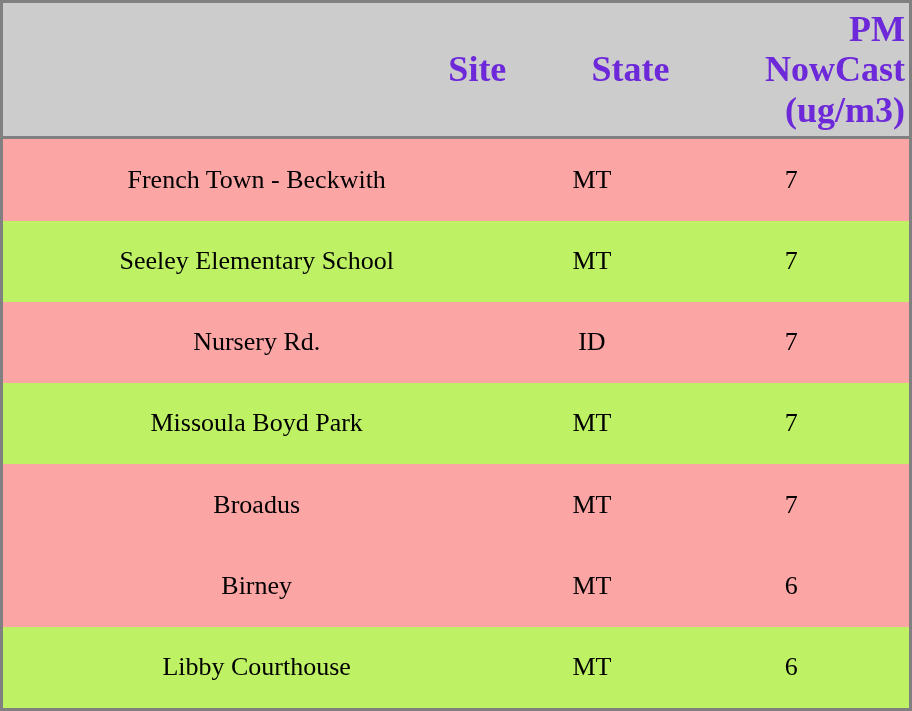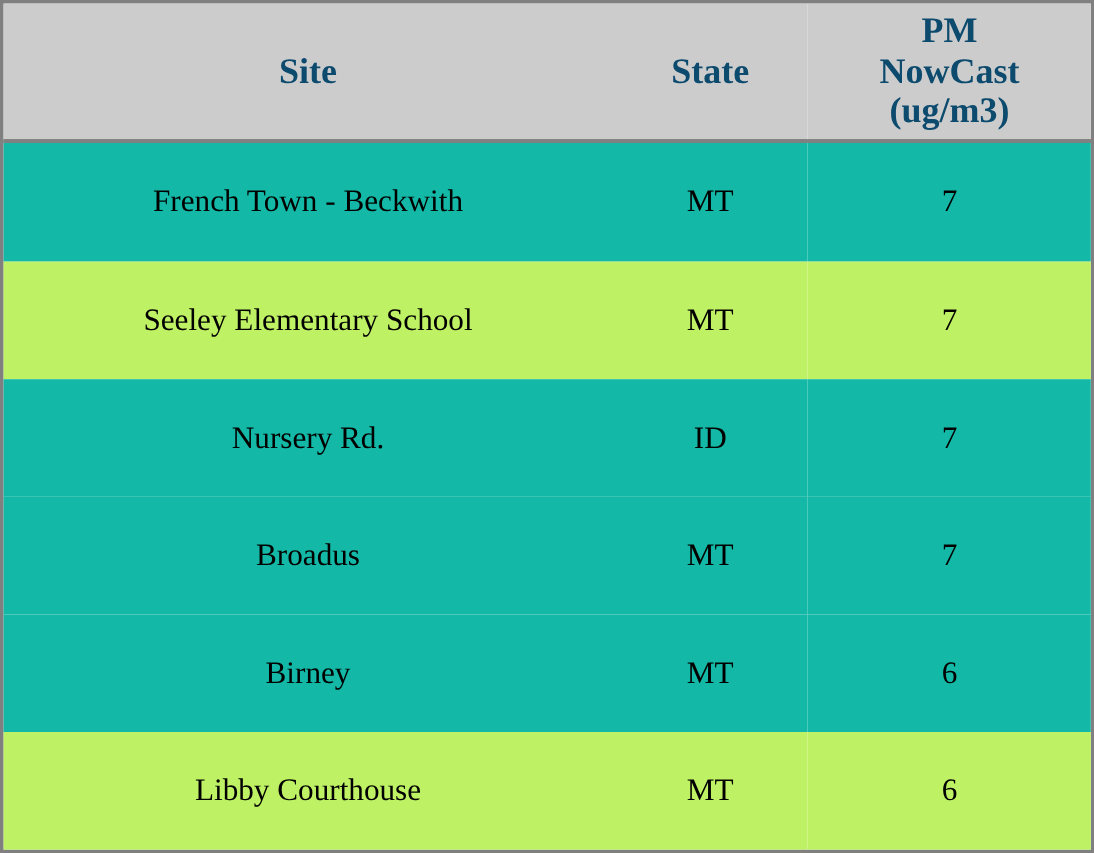--- a/index.html
+++ b/index.html
@@ -25,41 +25,41 @@
     height: 100%;
     border-collapse: collapse;
     table-layout: fixed;
   }
   thead tr {
     background: #cccccc;
   }
   thead th {
     font-family: "Liberation Serif", serif;
     font-weight: bold;
-    font-size: 30px;
-    color: #0c4a6e;
-    text-align: center;
+    font-size: 36px;
+    color: #6d28d9;
+    text-align: right;
     vertical-align: middle;
     padding: 6px 4px;
     border-bottom: 3px solid #808080;
     line-height: 1.12;
   }
   tbody td {
     font-family: "Liberation Serif", serif;
     font-weight: normal;
     font-size: 26px;
     color: #000000;
     text-align: center;
     vertical-align: middle;
     padding: 0;
     height: 58px;
     line-height: 1.1;
   }
   tbody tr.row-odd {
-    background: #14b8a6;
+    background: #fca5a5;
   }
   tbody tr.row-even {
     background: #bef264;
   }
   col.col-site { width: 56%; }
   col.col-state { width: 18%; }
   col.col-value { width: 26%; }
 </style>
 </head>
 <body>
@@ -95,20 +95,25 @@
       <tr class="row-even">
         <td>Seeley Elementary School</td>
         <td>MT</td>
         <td>7</td>
       </tr>
       <tr class="row-odd">
         <td>Nursery Rd.</td>
         <td>ID</td>
         <td>7</td>
       </tr>
+      <tr class="row-even">
+        <td>Missoula Boyd Park</td>
+        <td>MT</td>
+        <td>7</td>
+      </tr>
       <tr class="row-odd">
         <td>Broadus</td>
         <td>MT</td>
         <td>7</td>
       </tr>
       <tr class="row-odd">
         <td>Birney</td>
         <td>MT</td>
         <td>6</td>
       </tr>

